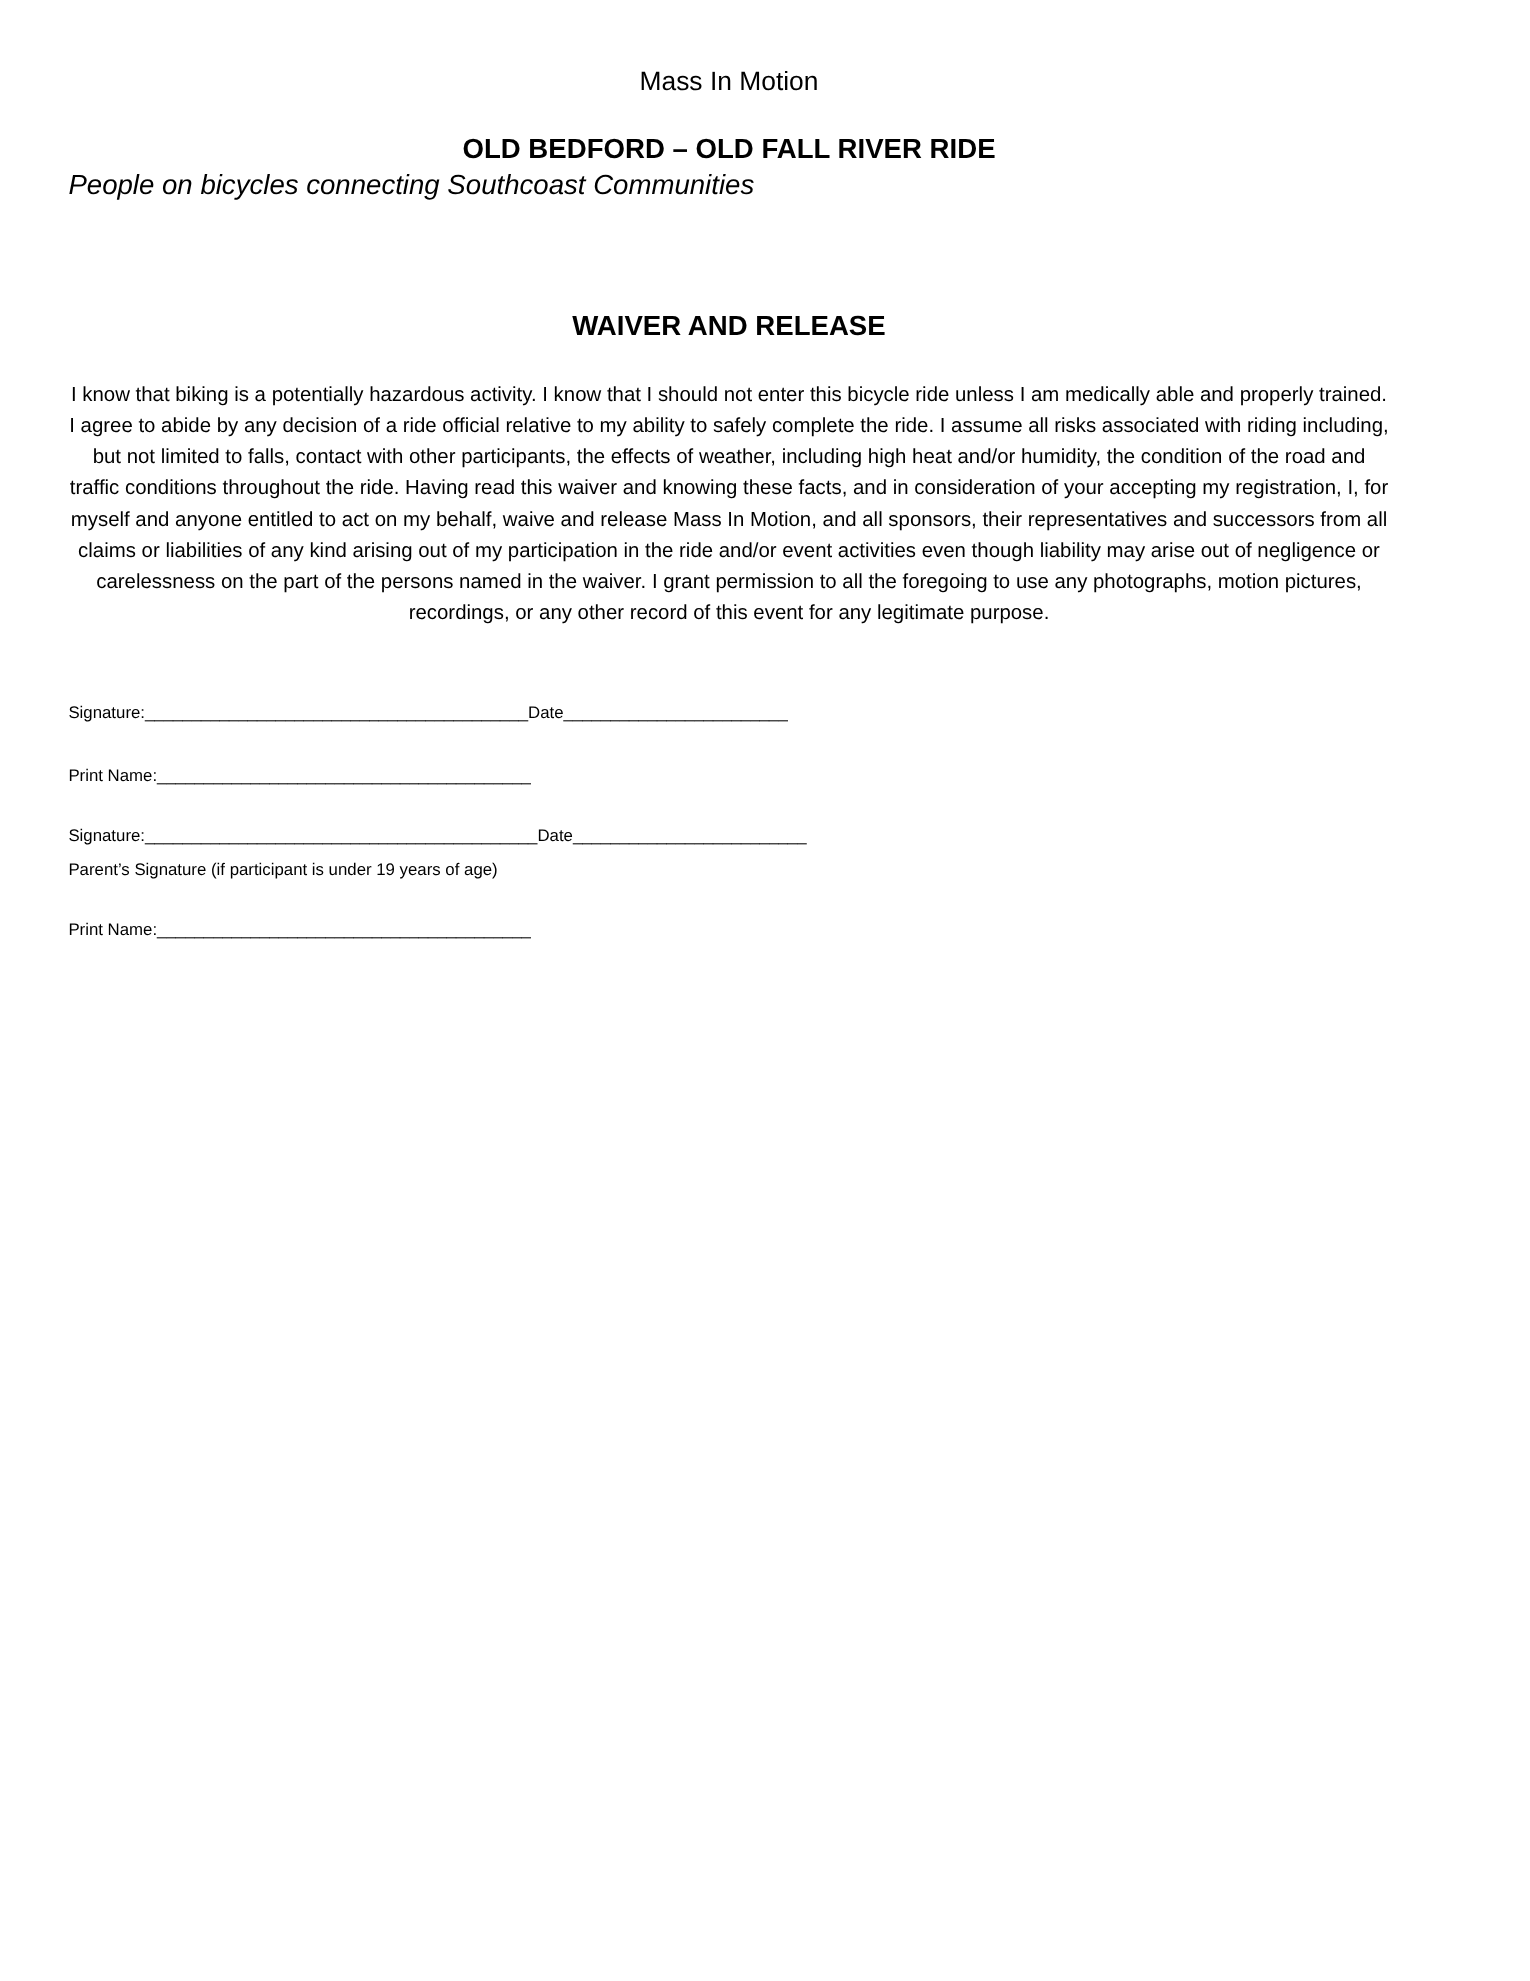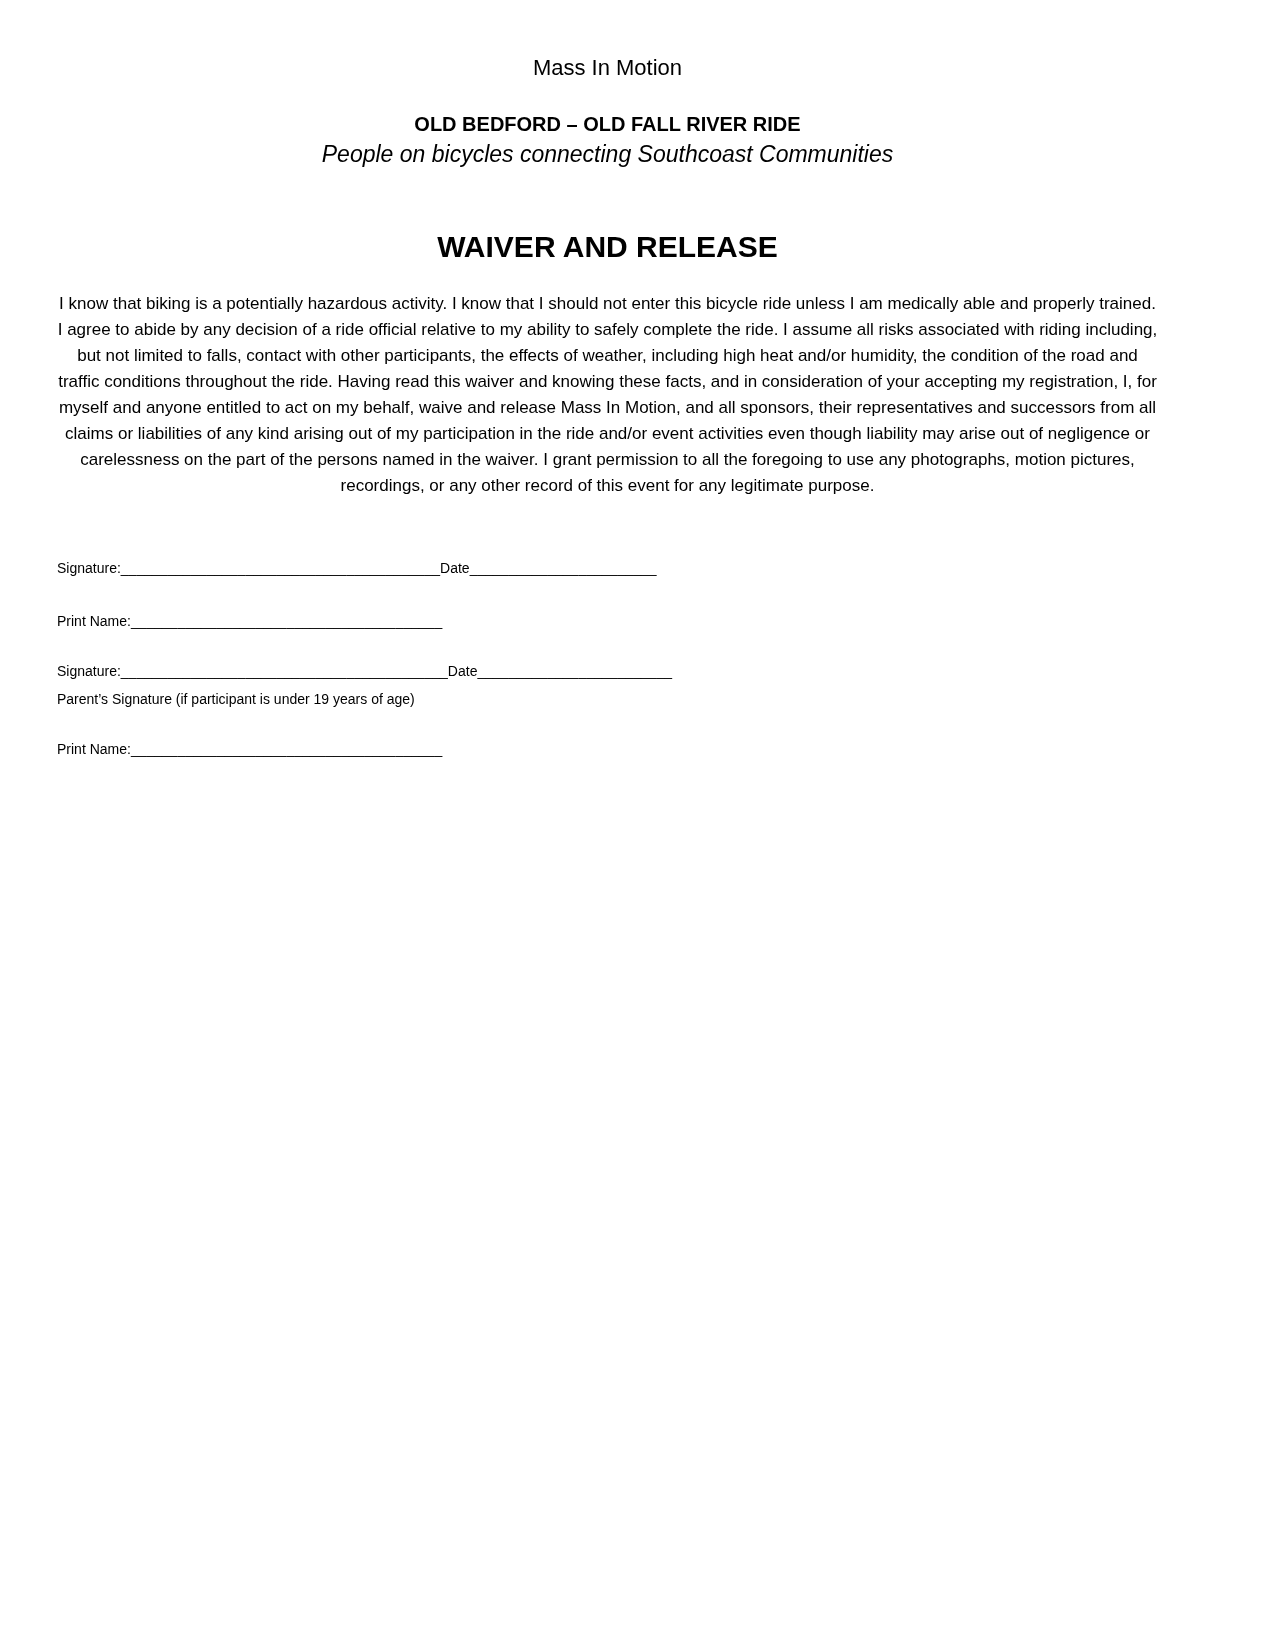--- a/index.html
+++ b/index.html
@@ -26,38 +26,37 @@
     width: 1101px;
   }
   .org-name {
     text-align: center;
     font-size: 22px;
     line-height: 26px;
     font-weight: 400;
   }
   .event-title {
     text-align: center;
-    font-size: 20px;
+    font-size: 23px;
     line-height: 27px;
     font-weight: 700;
     margin-top: 30px;
   }
   .event-subtitle {
-    text-align: center;
     font-size: 23px;
     line-height: 28px;
     font-style: italic;
     margin-top: 2px;
   }
   .section-heading {
     text-align: center;
-    font-size: 30px;
+    font-size: 23px;
     line-height: 27px;
     font-weight: 700;
-    margin-top: 65px;
+    margin-top: 90px;
   }
   .waiver-body {
     margin: 31px 0 0 0;
     font-size: 17px;
     line-height: 26px;
     text-align: center;
   }
   .sig-block {
     margin-top: 56px;
     font-size: 14px;

